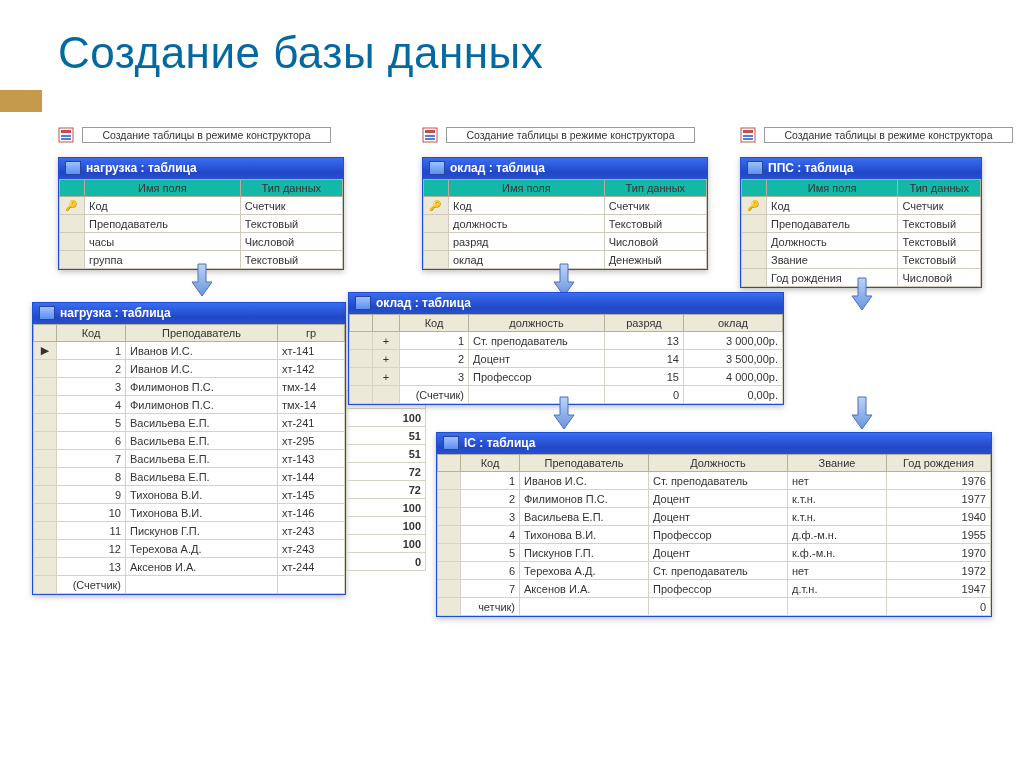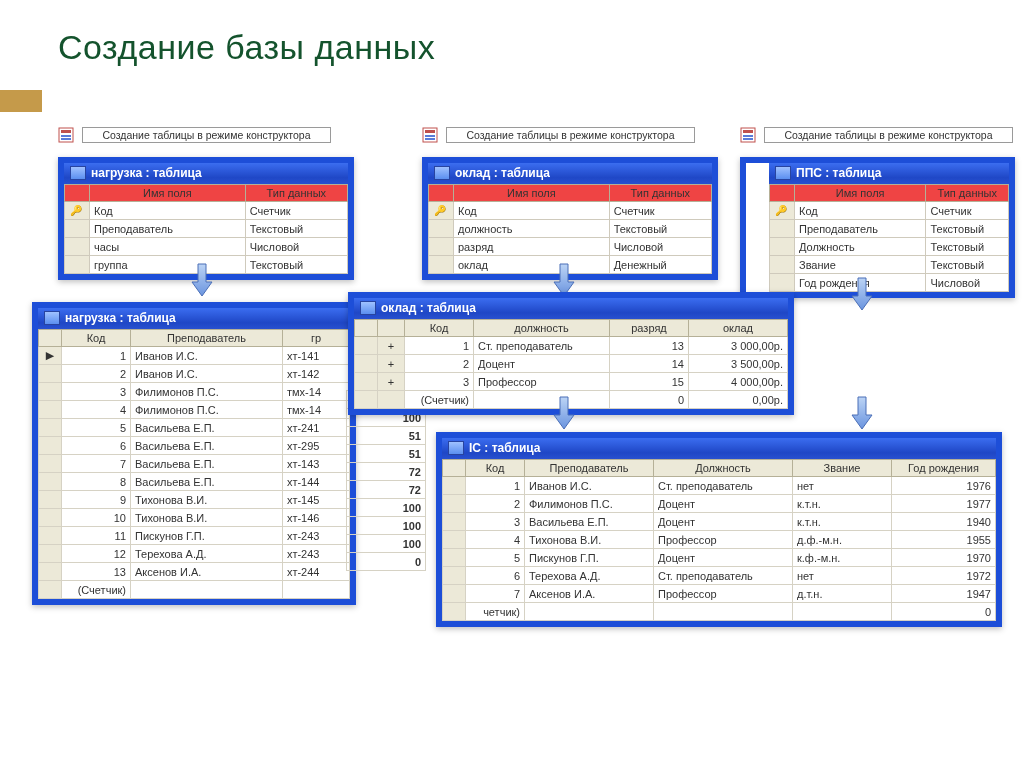--- a/index.html
+++ b/index.html
@@ -6,23 +6,23 @@
     margin: 0;
     font-family: Tahoma, Arial, sans-serif;
     background: #fff;
     color: #333;
     width: 1024px;
     height: 767px;
     position: relative;
     overflow: hidden;
   }
   .slide-title {
-    font-size: 34px;
+    font-size: 44px;
     font-weight: 400;
-    color: #14532d;
+    color: #0369a1;
     padding: 28px 0 18px 58px;
     letter-spacing: 0.5px;
   }
   .accent-bar {
     position: absolute;
     left: 0;
     top: 90px;
     width: 42px;
     height: 22px;
     background: #c59a4a;
@@ -43,21 +43,21 @@
     background: #fff;
     vertical-align: middle;
   }
   .link-row {
     position: absolute;
     white-space: nowrap;
   }
   
   .win {
     position: absolute;
-    border: 6px solid #1d4ed8;
+    border: 1px solid #1d4ed8;
     background: #fff;
     box-shadow: 0 2px 6px rgba(0,0,0,.25);
     font-size: 11px;
   }
   .win .titlebar {
     background: linear-gradient(#3b6df0, #1f47c6 70%, #2850cf);
     color: #fff;
     font-size: 12px;
     font-weight: bold;
     padding: 3px 6px 4px 6px;
@@ -71,21 +71,21 @@
     margin-right: 5px;
     display: inline-block;
   }
   
   table.design {
     border-collapse: collapse;
     width: 100%;
     font-size: 11px;
   }
   table.design th {
-    background: #ef4444;
+    background: #14b8a6;
     border: 1px solid #b5b097;
     font-weight: normal;
     padding: 2px 4px;
     text-align: center;
   }
   table.design td {
     border: 1px solid #cfcabc;
     padding: 1px 4px;
     height: 15px;
   }
@@ -233,21 +233,21 @@
         </tr>
         <tr>
           <td class="keycol"></td>
           <td>оклад</td>
           <td>Денежный</td>
         </tr>
       </tbody>
     </table>
 </div>
 
-<div class="win" style="left:740px; top:157px; width:240px;padding-left:23px;">
+<div class="win" style="left:740px; top:157px; width:240px;">
   <div class="titlebar">
     <span class="tb-icon"></span>
     <span>ППС : таблица</span>
   </div>
   <table class="design" id="pps-design-tbl">
       <tbody>
         <tr>
           <th class="keycol"></th>
           <th style="width:55%">Имя поля</th>
           <th>Тип данных</th>

